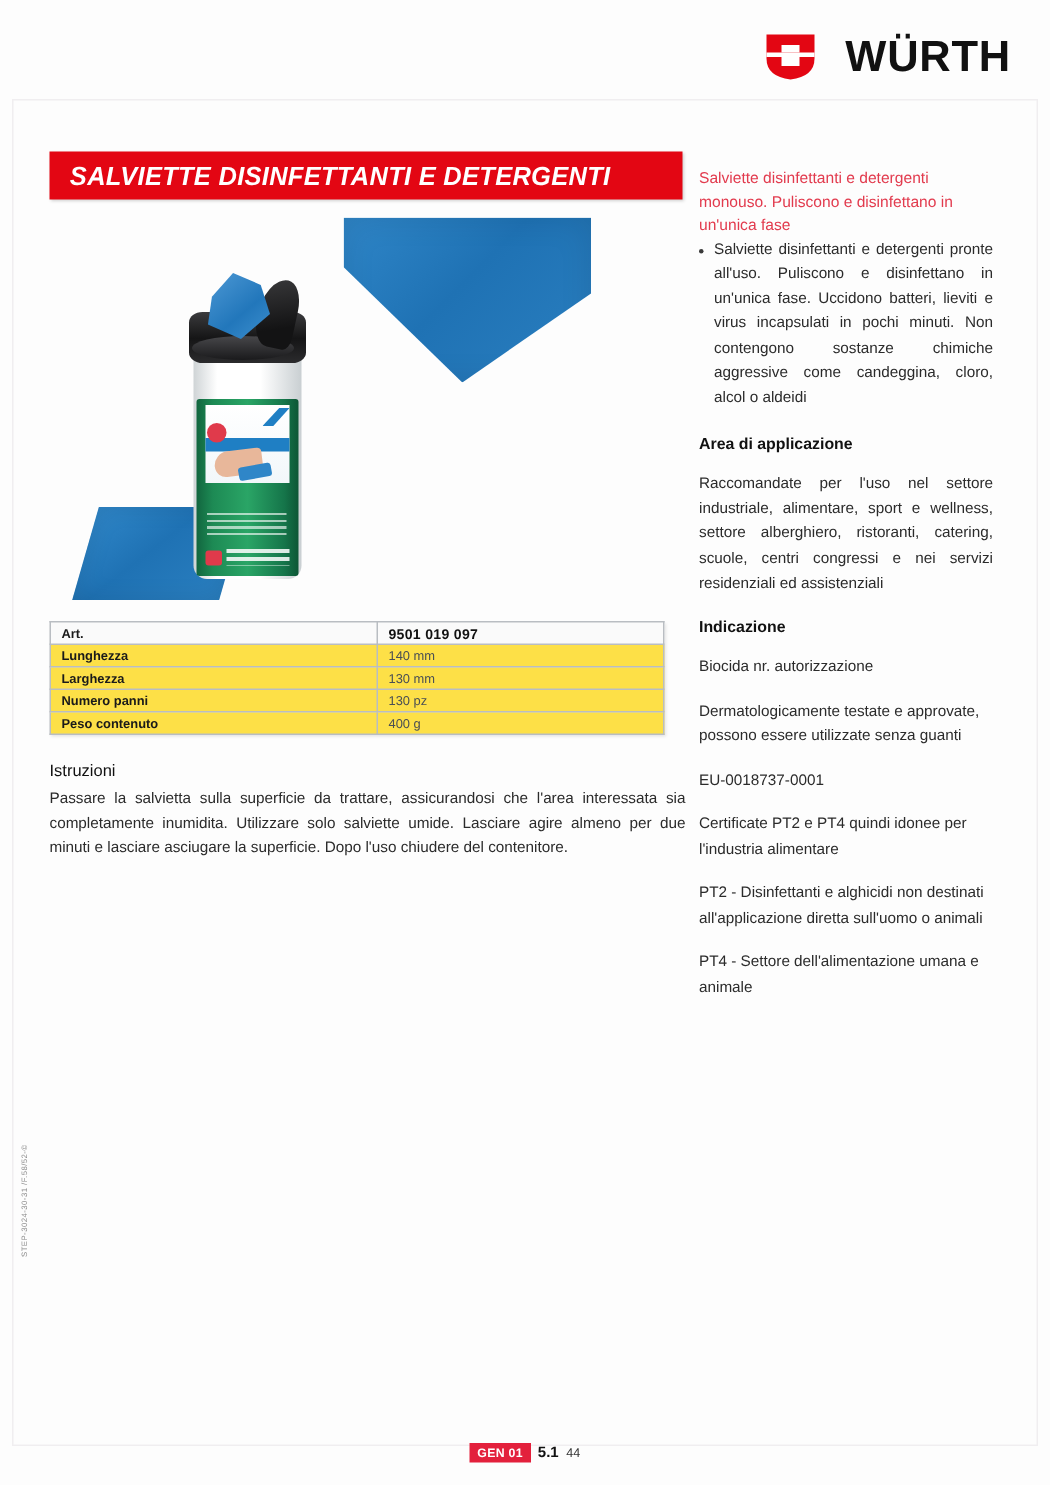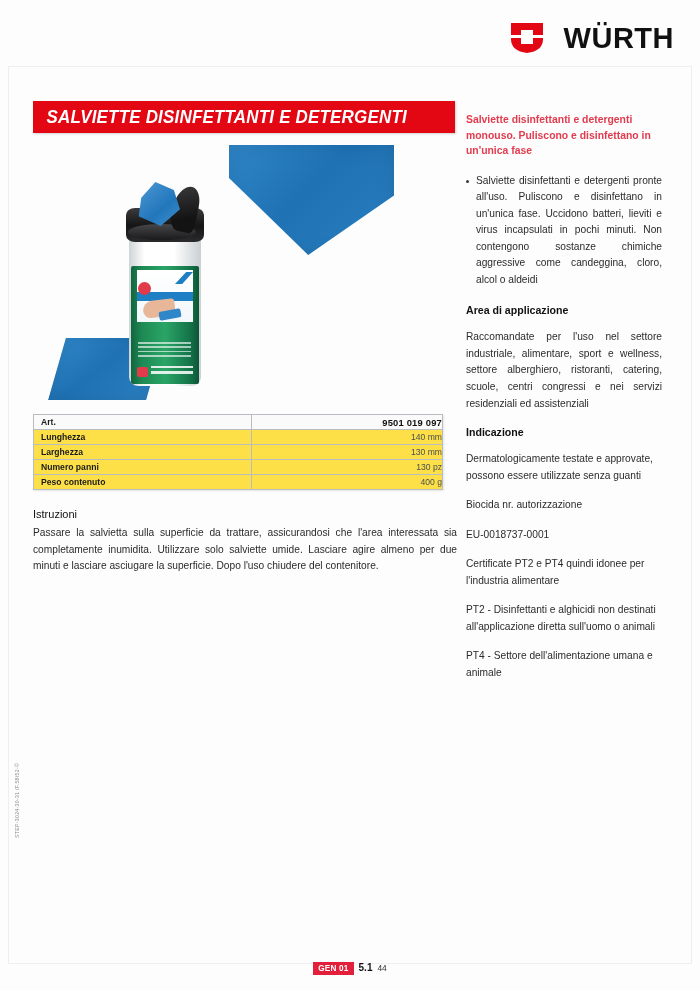--- a/index.html
+++ b/index.html
@@ -153,43 +153,43 @@
   .spec-table tr{height:15px;}
   .spec-table td{
     border:1px solid #b9bdc2;
     padding:1px 0 1px 7px;
     vertical-align:middle;
     background:#fde047;
   }
   .spec-table td.k{
     width:210px;font-weight:bold;color:#1a1a1a;
   }
-  .spec-table td.v{color:#4a4f54;text-align:right;}
+  .spec-table td.v{color:#4a4f54;}
   .spec-table tr.head td{background:#fafafa;}
   .spec-table tr.head td.v{font-weight:bold;color:#111111;font-size:9.4px;letter-spacing:.2px;}
 
   
   .istr{
     position:absolute;left:33px;top:508px;width:424px;
   }
   .istr-h{
     font-size:11px;font-weight:normal;color:#111111;margin-bottom:5px;
   }
   .istr-b{
     font-size:10.2px;color:#2b2b2b;line-height:1.62;
     text-align:justify;
   }
 
   
   .rcol{
     position:absolute;left:466px;top:112px;width:196px;
   }
   .r-lead{
-    color:#e23b4e;font-size:10.4px;font-weight:bold;
-    line-height:1.5;margin-bottom:14px;
+    color:#e23b4e;font-size:10.4px;font-weight:normal;
+    line-height:1.5;
   }
   .r-bullet{
     display:flex;gap:7px;margin-bottom:16px;
   }
   .r-dot{
     flex:0 0 auto;width:3px;height:3px;background:#3a3a3a;
     border-radius:50%;margin-top:7px;
   }
   .r-btext{
     font-size:10.2px;color:#2b2b2b;line-height:1.62;text-align:justify;
@@ -314,22 +314,22 @@
       <div class="r-btext">Salviette disinfettanti e detergenti pronte all'uso. Puliscono e disinfettano in un'unica fase. Uccidono batteri, lieviti e virus incapsulati in pochi minuti. Non contengono sostanze chimiche aggressive come candeggina, cloro, alcol o aldeidi</div>
     </div>
 
     <div>
       <div class="r-h">Area di applicazione</div>
       <div class="r-p">Raccomandate per l'uso nel settore industriale, alimentare, sport e wellness, settore alberghiero, ristoranti, catering, scuole, centri congressi e nei servizi residenziali ed assistenziali</div>
     </div>
 
     <div>
       <div class="r-h">Indicazione</div>
+      <div class="r-p nojust" style="margin-bottom:0">Biocida nr. autorizzazione</div>
       <div class="r-p nojust" style="margin-bottom:0">Dermatologicamente testate e approvate, possono essere utilizzate senza guanti</div>
-      <div class="r-p nojust" style="margin-bottom:0">Biocida nr. autorizzazione</div>
       <div class="r-p nojust" style="margin-bottom:0">EU-0018737-0001</div>
       <div class="r-p nojust" style="margin-bottom:0">Certificate PT2 e PT4 quindi idonee per l'industria alimentare</div>
       <div class="r-p nojust" style="margin-bottom:0">PT2 - Disinfettanti e alghicidi non destinati all'applicazione diretta sull'uomo o animali</div>
       <div class="r-p nojust">PT4 - Settore dell'alimentazione umana e animale</div>
     </div>
   </div>
 
   <div class="side-code">STEP-3024-30-31 /F.58/52-©</div>
 
   <div class="footer">

